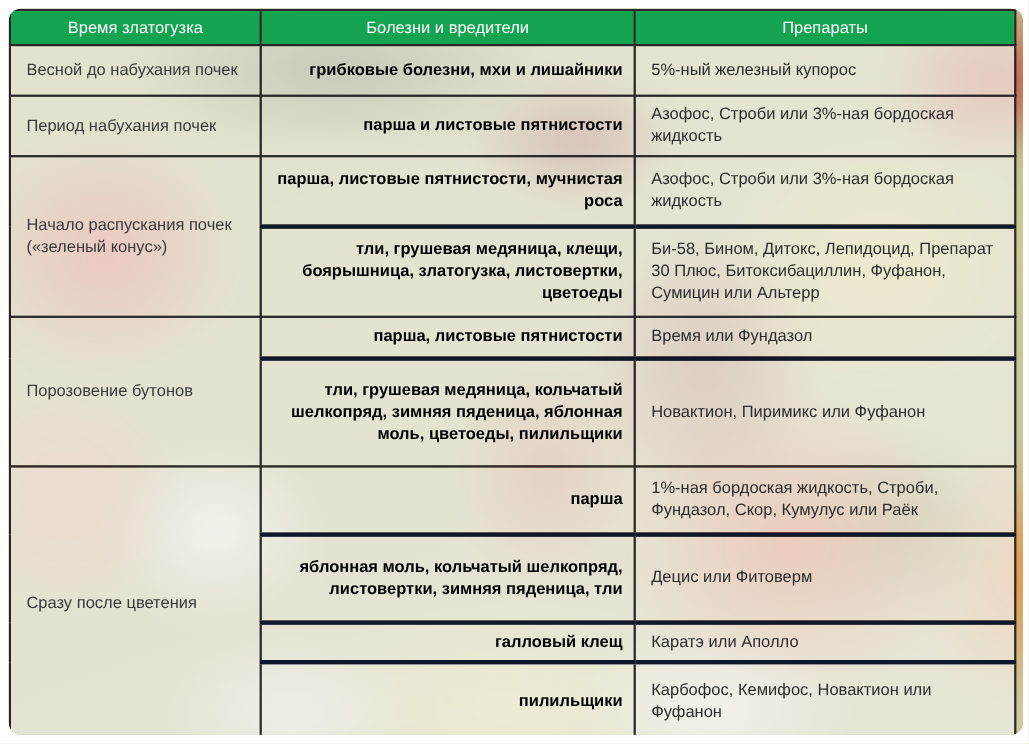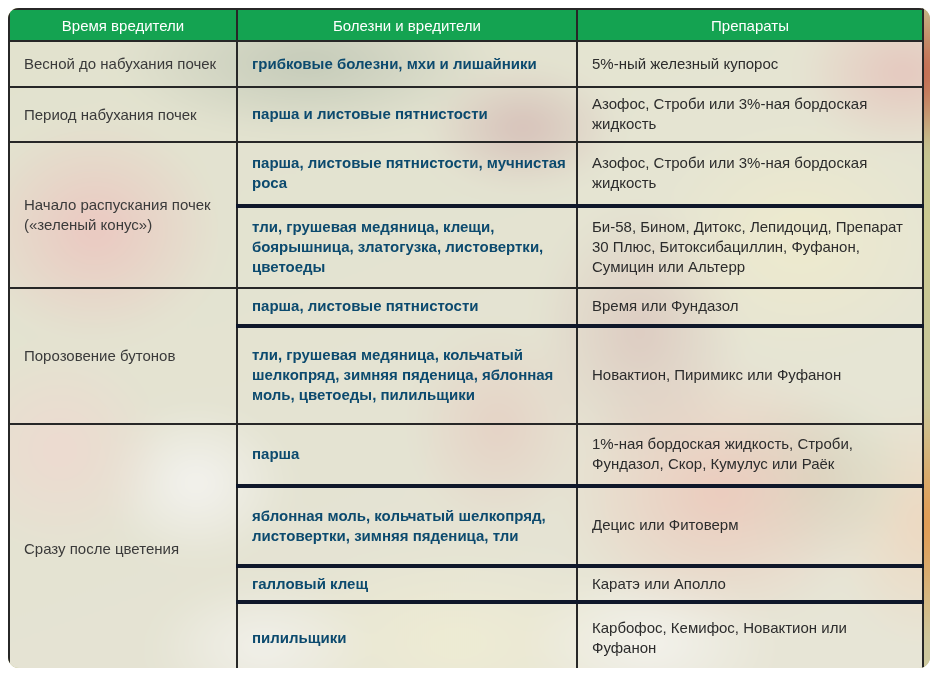--- a/index.html
+++ b/index.html
@@ -65,25 +65,26 @@
   }
   td.time {
     background: rgba(240,239,234,0.72);
     color: #3a3a3a;
     font-size: 15px;
     line-height: 1.3;
     padding: 6px 8px 6px 14px;
   }
   td.pests {
     background: rgba(240,239,234,0.72);
-    color: #0c4a6e;
+    color: #000000;
     font-size: 15px;
     font-weight: bold;
     line-height: 1.32;
     padding: 6px 10px 6px 14px;
+    text-align: right;
   }
   td.preps {
     background: rgba(240,239,234,0.74);
     color: #2c2c2c;
     font-size: 15px;
     line-height: 1.35;
     padding: 6px 10px 6px 14px;
   }
   
   tr.subrow td { border-top: 4px solid #0f172a; }
@@ -96,21 +97,21 @@
     <div class="photo"></div>
 
     <table class="schedule">
       <colgroup>
         <col style="width:228px">
         <col style="width:340px">
         <col style="width:346px">
       </colgroup>
       <tbody>
           <tr style="height:32px">
-        <th>Время вредители</th>
+        <th>Время златогузка</th>
         <th>Болезни и вредители</th>
         <th>Препараты</th>
       </tr>
 
       <tr style="height:46px">
         <td class="time">Весной до набухания почек</td>
         <td class="pests">грибковые болезни, мхи и лишайники</td>
         <td class="preps">5%-ный железный купорос</td>
       </tr>
 

